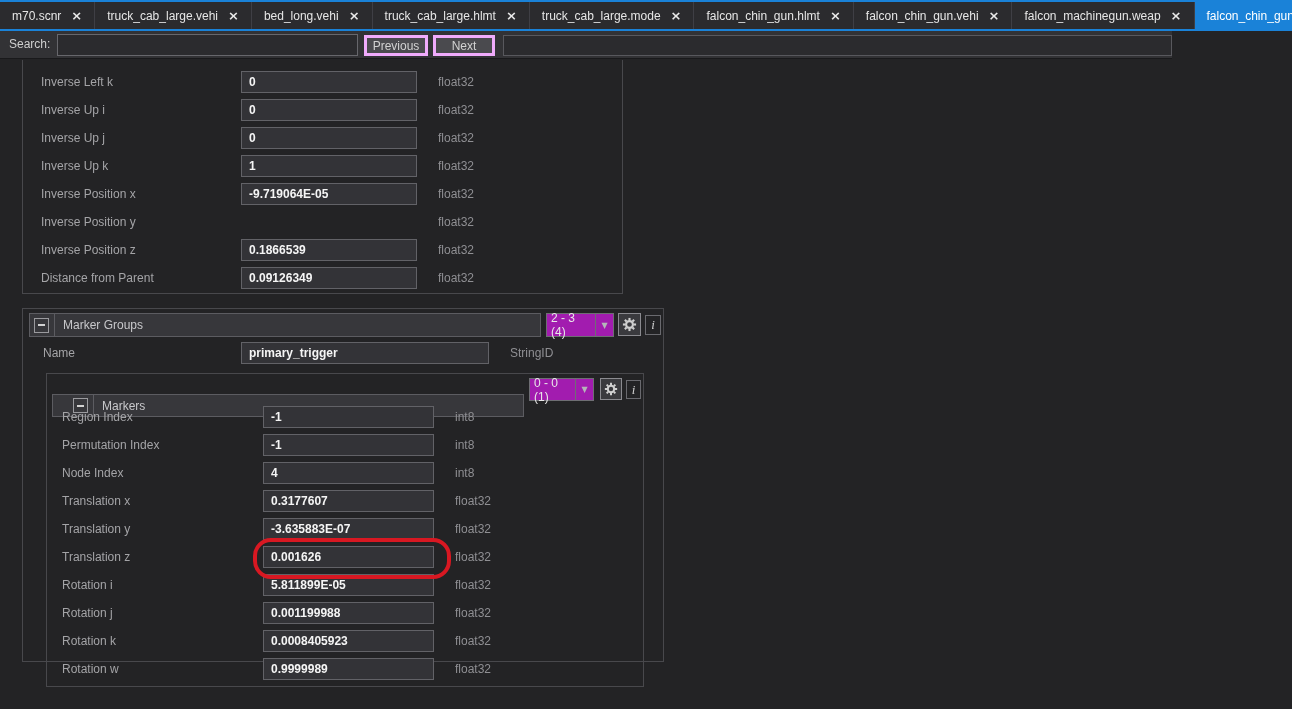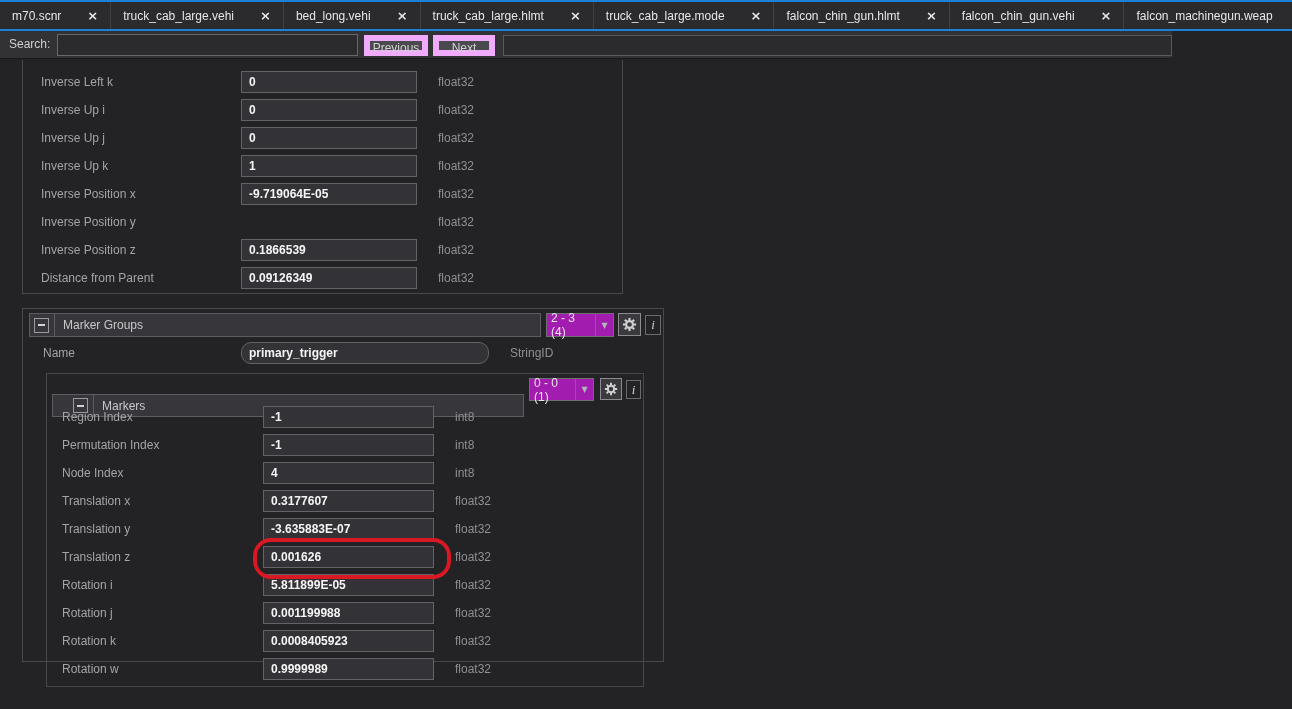--- a/index.html
+++ b/index.html
@@ -3,38 +3,38 @@
 <meta charset="utf-8">
 <style>
   * { margin:0; padding:0; box-sizing:border-box; }
   html,body { width:1292px; height:709px; background:#232325; overflow:hidden;
               font-family:"Liberation Sans", sans-serif; font-size:12px; }
 
   
   .tabbar { position:absolute; left:0; top:0; width:1292px; height:31px;
             background:#2b2b2e; border-top:2px solid var(--accent);
             border-bottom:2px solid var(--accent); display:flex; }
-  .tab { display:flex; align-items:center; gap:26px; padding:0 12px;
+  .tab { display:flex; align-items:center; gap:10px; padding:0 12px;
          color:#e6e6e6; border-right:1px solid #3f3f45; cursor:default;
          white-space:nowrap; }
   .tab-close { font-weight:bold; font-size:13px; color:#e9e9e9; line-height:1;
                font-family:"DejaVu Sans", sans-serif; }
   .tab.active { background:var(--accent); color:#ffffff; border-right:none;
                 flex:1 0 auto; justify-content:center; }
 
   
   .toolbar { position:absolute; left:0; top:31px; width:1172px; height:28px;
              background:#323235; border-bottom:1px solid #19191b; }
   .search-label { position:absolute; left:9px; top:0; height:27px; line-height:27px;
                   color:#cfcfcf; }
   .search-input { position:absolute; left:57px; top:3px; width:301px; height:22px;
                   background:#2b2b2e; border:1px solid #67676c; color:#eaeaea;
                   padding:0 6px; font:12px "Liberation Sans", sans-serif; outline:none; }
   .tb-btn { position:absolute; top:4px; height:21px; background:#4a4a4e;
-            border:6px solid #f0abfc; color:#d2d2d2;
+            border:3px solid #f0abfc; color:#d2d2d2;
             font:12px "Liberation Sans", sans-serif; cursor:pointer; }
   .btn-prev { left:364px; width:64px; }
   .btn-next { left:433px; width:62px; }
   .tb-strip { position:absolute; left:503px; right:0; top:4px; height:21px;
               background:#2b2b2e; border:1px solid #58585d; }
 
   
   .content { position:absolute; left:0; top:59px; width:1292px; height:650px;
              background:#232325; }
 
@@ -46,21 +46,21 @@
   .markers { left:23px; top:64px; width:598px; height:314px; }
 
   
   .frow { position:absolute; left:0; width:100%; height:22px; }
   .flabel { position:absolute; top:0; height:22px; line-height:22px; color:#a4a4a7; }
   .finput { position:absolute; top:0; height:22px; background:#333337;
             border:1px solid #626267; color:#f5f5f5; padding:0 7px;
             font:bold 12px "Liberation Sans", sans-serif; outline:none; }
   .ftype { position:absolute; top:0; height:22px; line-height:22px; color:#8f8f93; }
   .g1 .flabel { left:18px; } .g1 .finput { left:218px; width:176px; } .g1 .ftype { left:415px; }
-  .nm .flabel { left:20px; } .nm .finput { left:218px; width:248px;border-radius:10px; } .nm .ftype { left:487px; }
+  .nm .flabel { left:20px; } .nm .finput { left:218px; width:248px; } .nm .ftype { left:487px; }
   .g3 .flabel { left:15px; } .g3 .finput { left:216px; width:171px; } .g3 .ftype { left:408px; }
 
   
   .hdr { position:absolute; height:24px; background:#37373b; border:1px solid #5c5c61;
          display:flex; align-items:center; }
   .collapse-btn { width:15px; height:15px; margin-left:4px; border:1px solid #9a9a9e;
                   background:transparent; display:flex; align-items:center;
                   justify-content:center; cursor:pointer; }
   .minus { width:7px; height:2px; background:#d2d2d2; }
   .hdr-sep { width:1px; height:100%; background:#5c5c61; margin-left:5px; }

